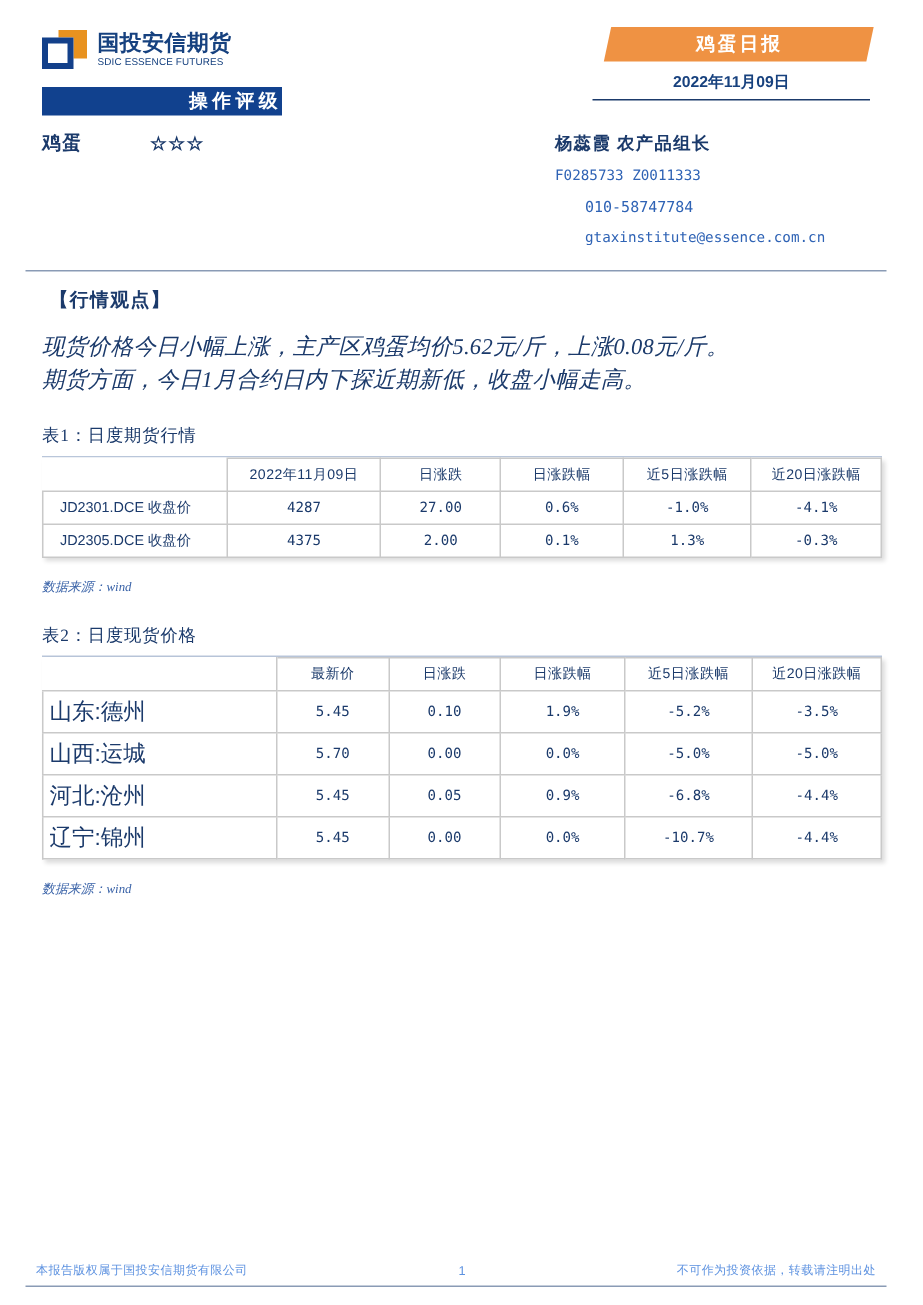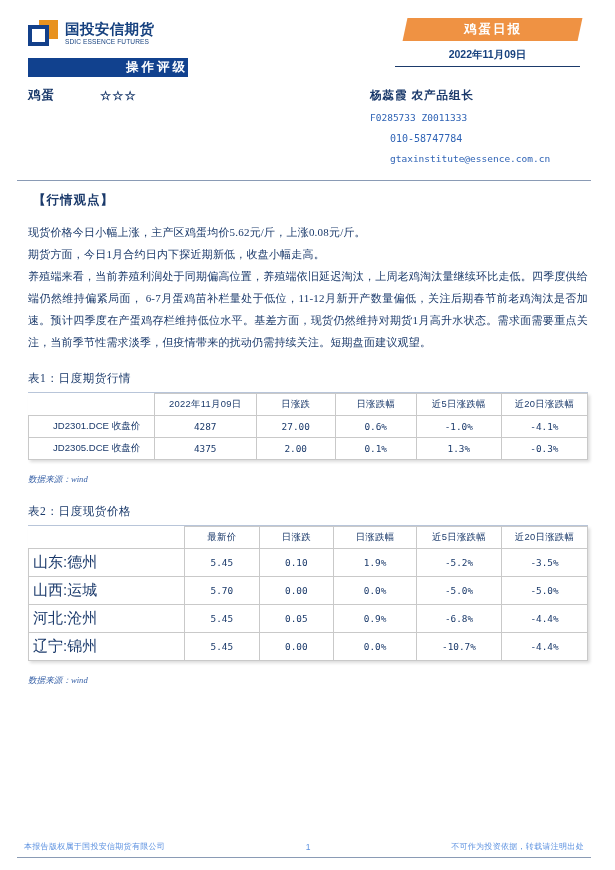--- a/index.html
+++ b/index.html
@@ -187,25 +187,26 @@
   .section-title {
     font-size: 12.5px;
     font-weight: bold;
     color: #1b3a6b;
     letter-spacing: 1px;
     margin-left: 5px;
   }
 
   .para {
     margin-top: 12px;
-    font-size: 11px;
+    font-size: 15px;
     line-height: 22px;
     color: #1b3a6b;
     text-align: justify;
     letter-spacing: 0.2px;
+    font-style: italic;
   }
   .para p { margin: 0; }
   .para p.indent-line { text-indent: 0; }
 
   
   .tbl-caption {
     font-size: 11.5px;
     font-weight: normal;
     color: #1b3a6b;
     letter-spacing: 0.6px;
@@ -230,21 +231,21 @@
     white-space: nowrap;
   }
   table.data thead th {
     font-size: 9.4px;
     letter-spacing: 0.3px;
     color: #1b3a6b;
   }
   table.data td.rowhead {
     text-align: left;
     font-size: 9.6px;
-    padding-left: 24px;
+    padding-left: 11px;
   }
   table.data td.rowhead-r {
     text-align: left;
     font-size: 15px;
     padding-right: 16px;
   }
   table.data td.num {
     font-family: "DejaVu Sans Mono", monospace;
     font-size: 9.4px;
   }
@@ -321,21 +322,20 @@
     <div class="header-rule"></div>
   </div>
 
   <div class="content">
 
     <div class="section-title">【行情观点】</div>
 
     <div class="para">
       <p class="indent-line">现货价格今日小幅上涨，主产区鸡蛋均价5.62元/斤，上涨0.08元/斤。</p>
       <p class="indent-line">期货方面，今日1月合约日内下探近期新低，收盘小幅走高。</p>
-      <p class="indent-line">养殖端来看，当前养殖利润处于同期偏高位置，养殖端依旧延迟淘汰，上周老鸡淘汰量继续环比走低。四季度供给端仍然维持偏紧局面， 6-7月蛋鸡苗补栏量处于低位，11-12月新开产数量偏低，关注后期春节前老鸡淘汰是否加速。预计四季度在产蛋鸡存栏维持低位水平。基差方面，现货仍然维持对期货1月高升水状态。需求面需要重点关注，当前季节性需求淡季，但疫情带来的扰动仍需持续关注。短期盘面建议观望。</p>
     </div>
 
     <div style="margin-top:18px;">
       <div class="tbl-caption">表1：日度期货行情</div>
       <div class="tbl-wrap tbl-top-rule">
         <table class="data">
           <thead>
             <tr>
               <th class="corner" style="width:120px;"></th>
               <th style="width:100px;">2022年11月09日</th>

